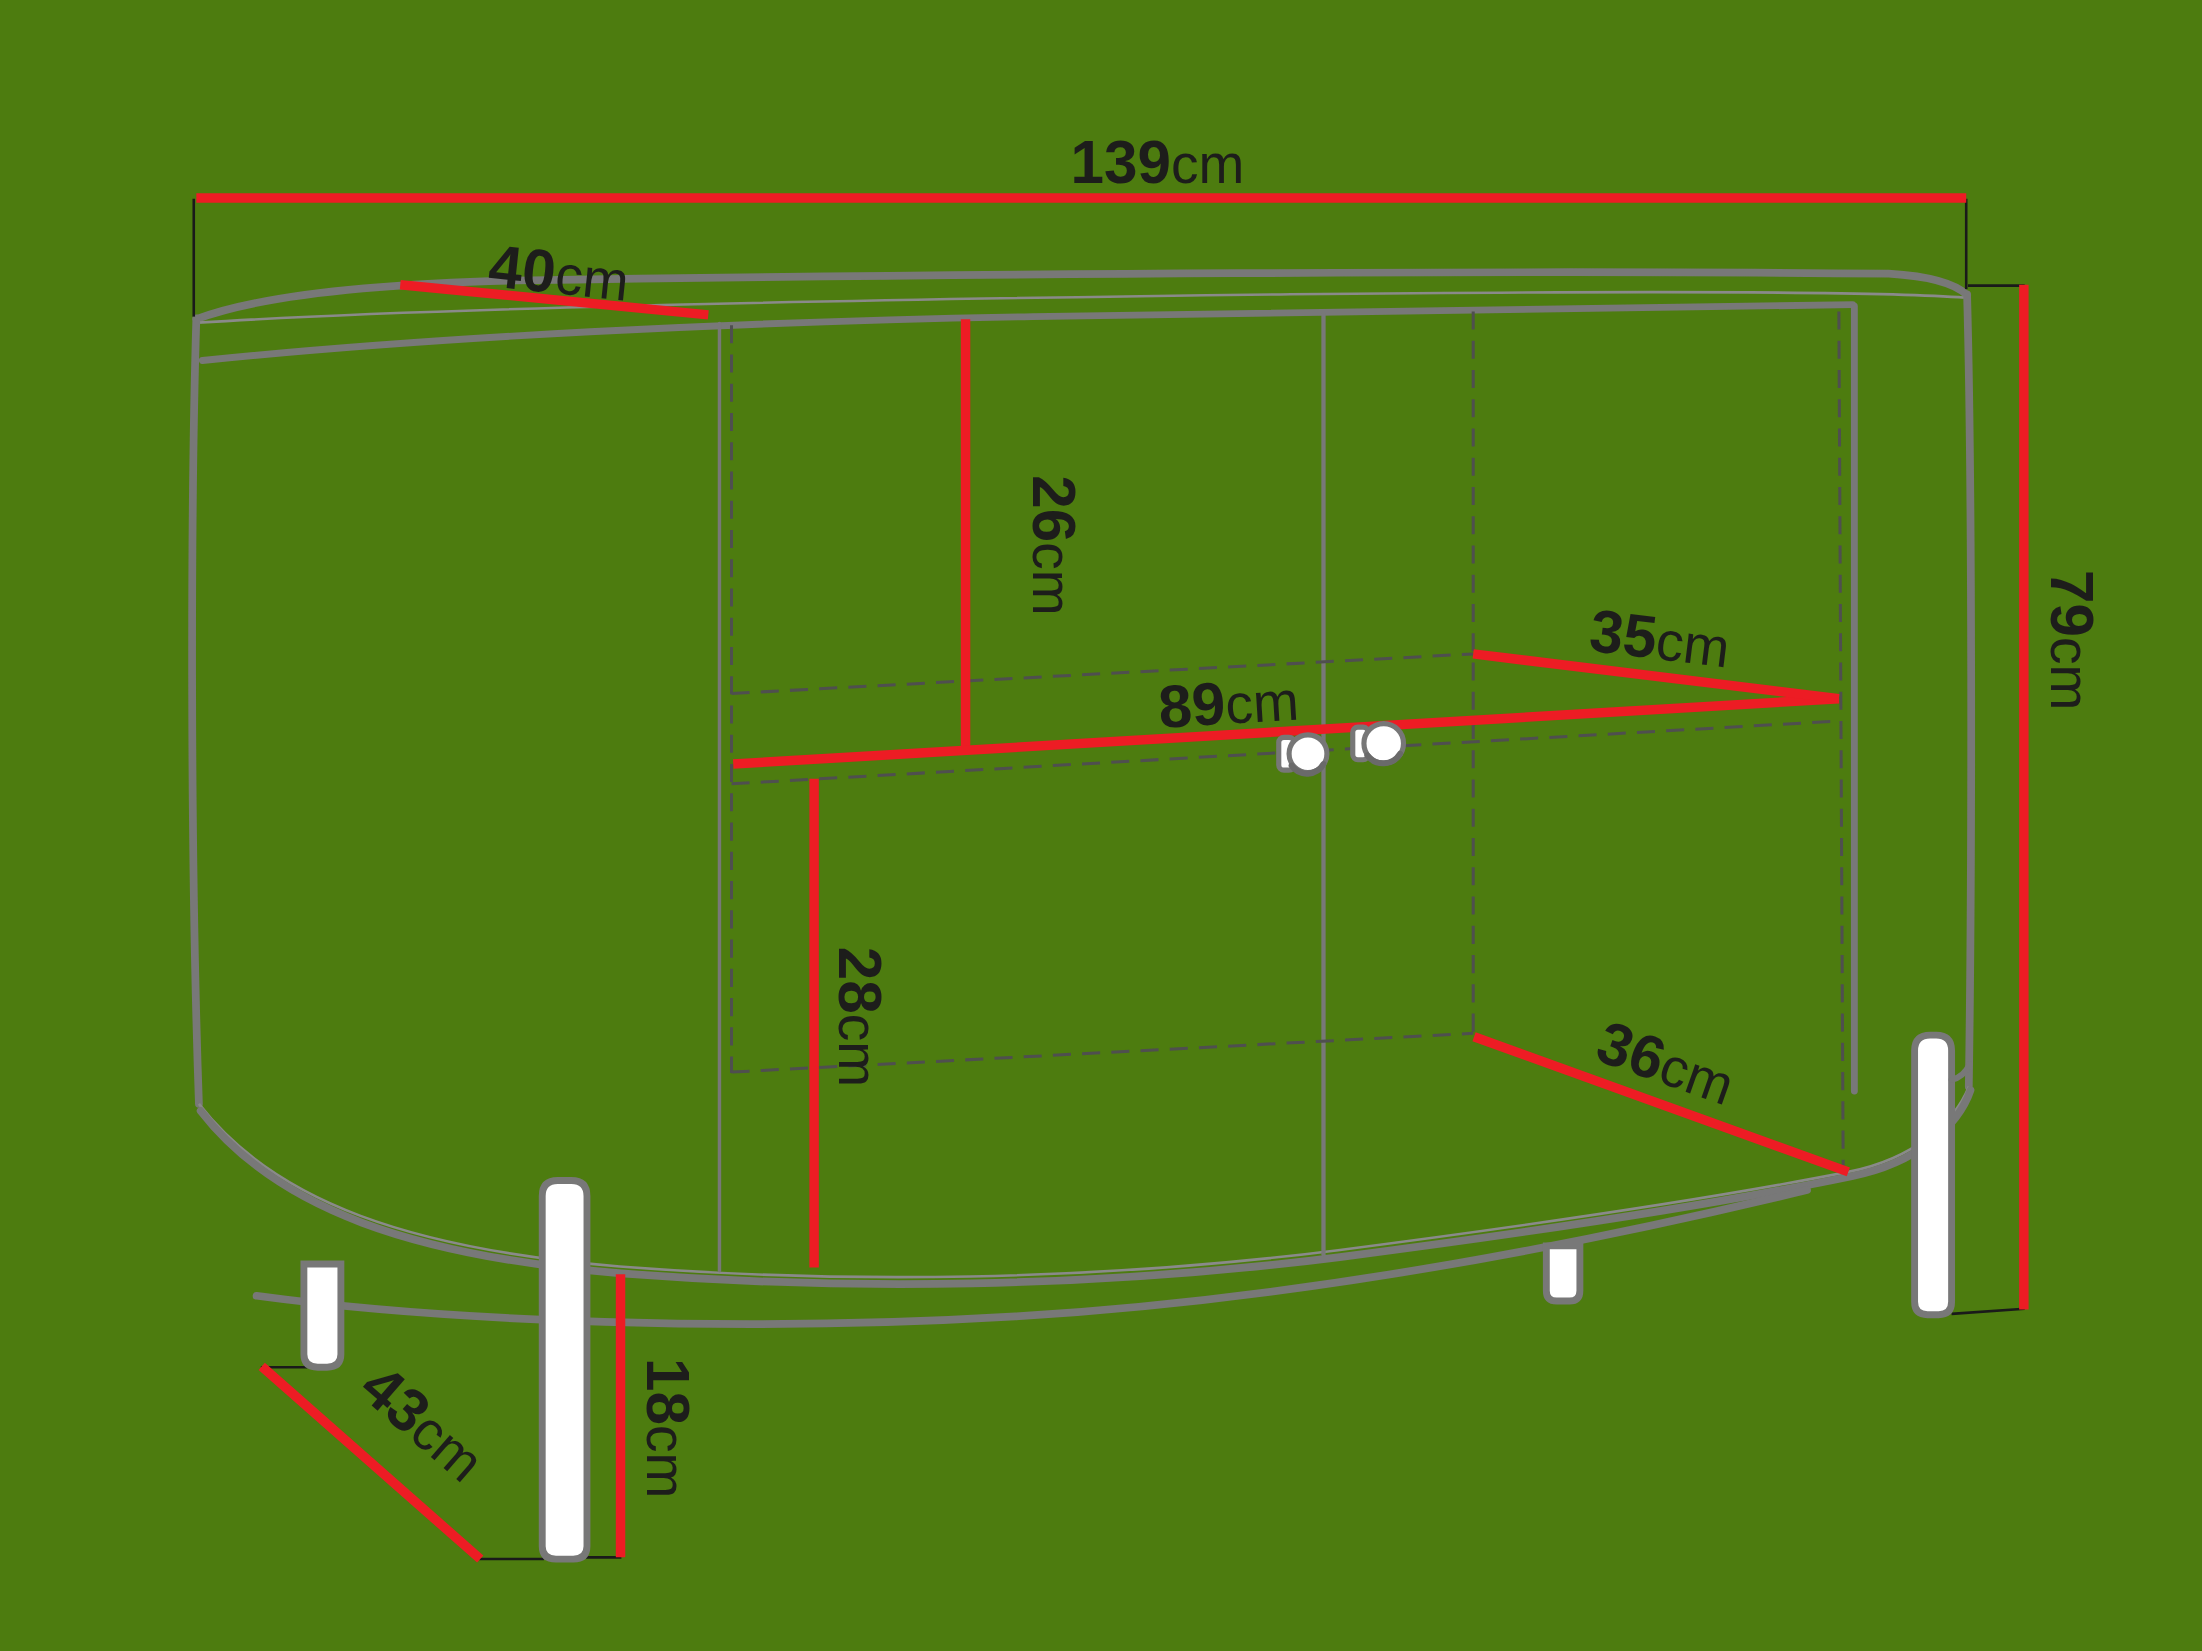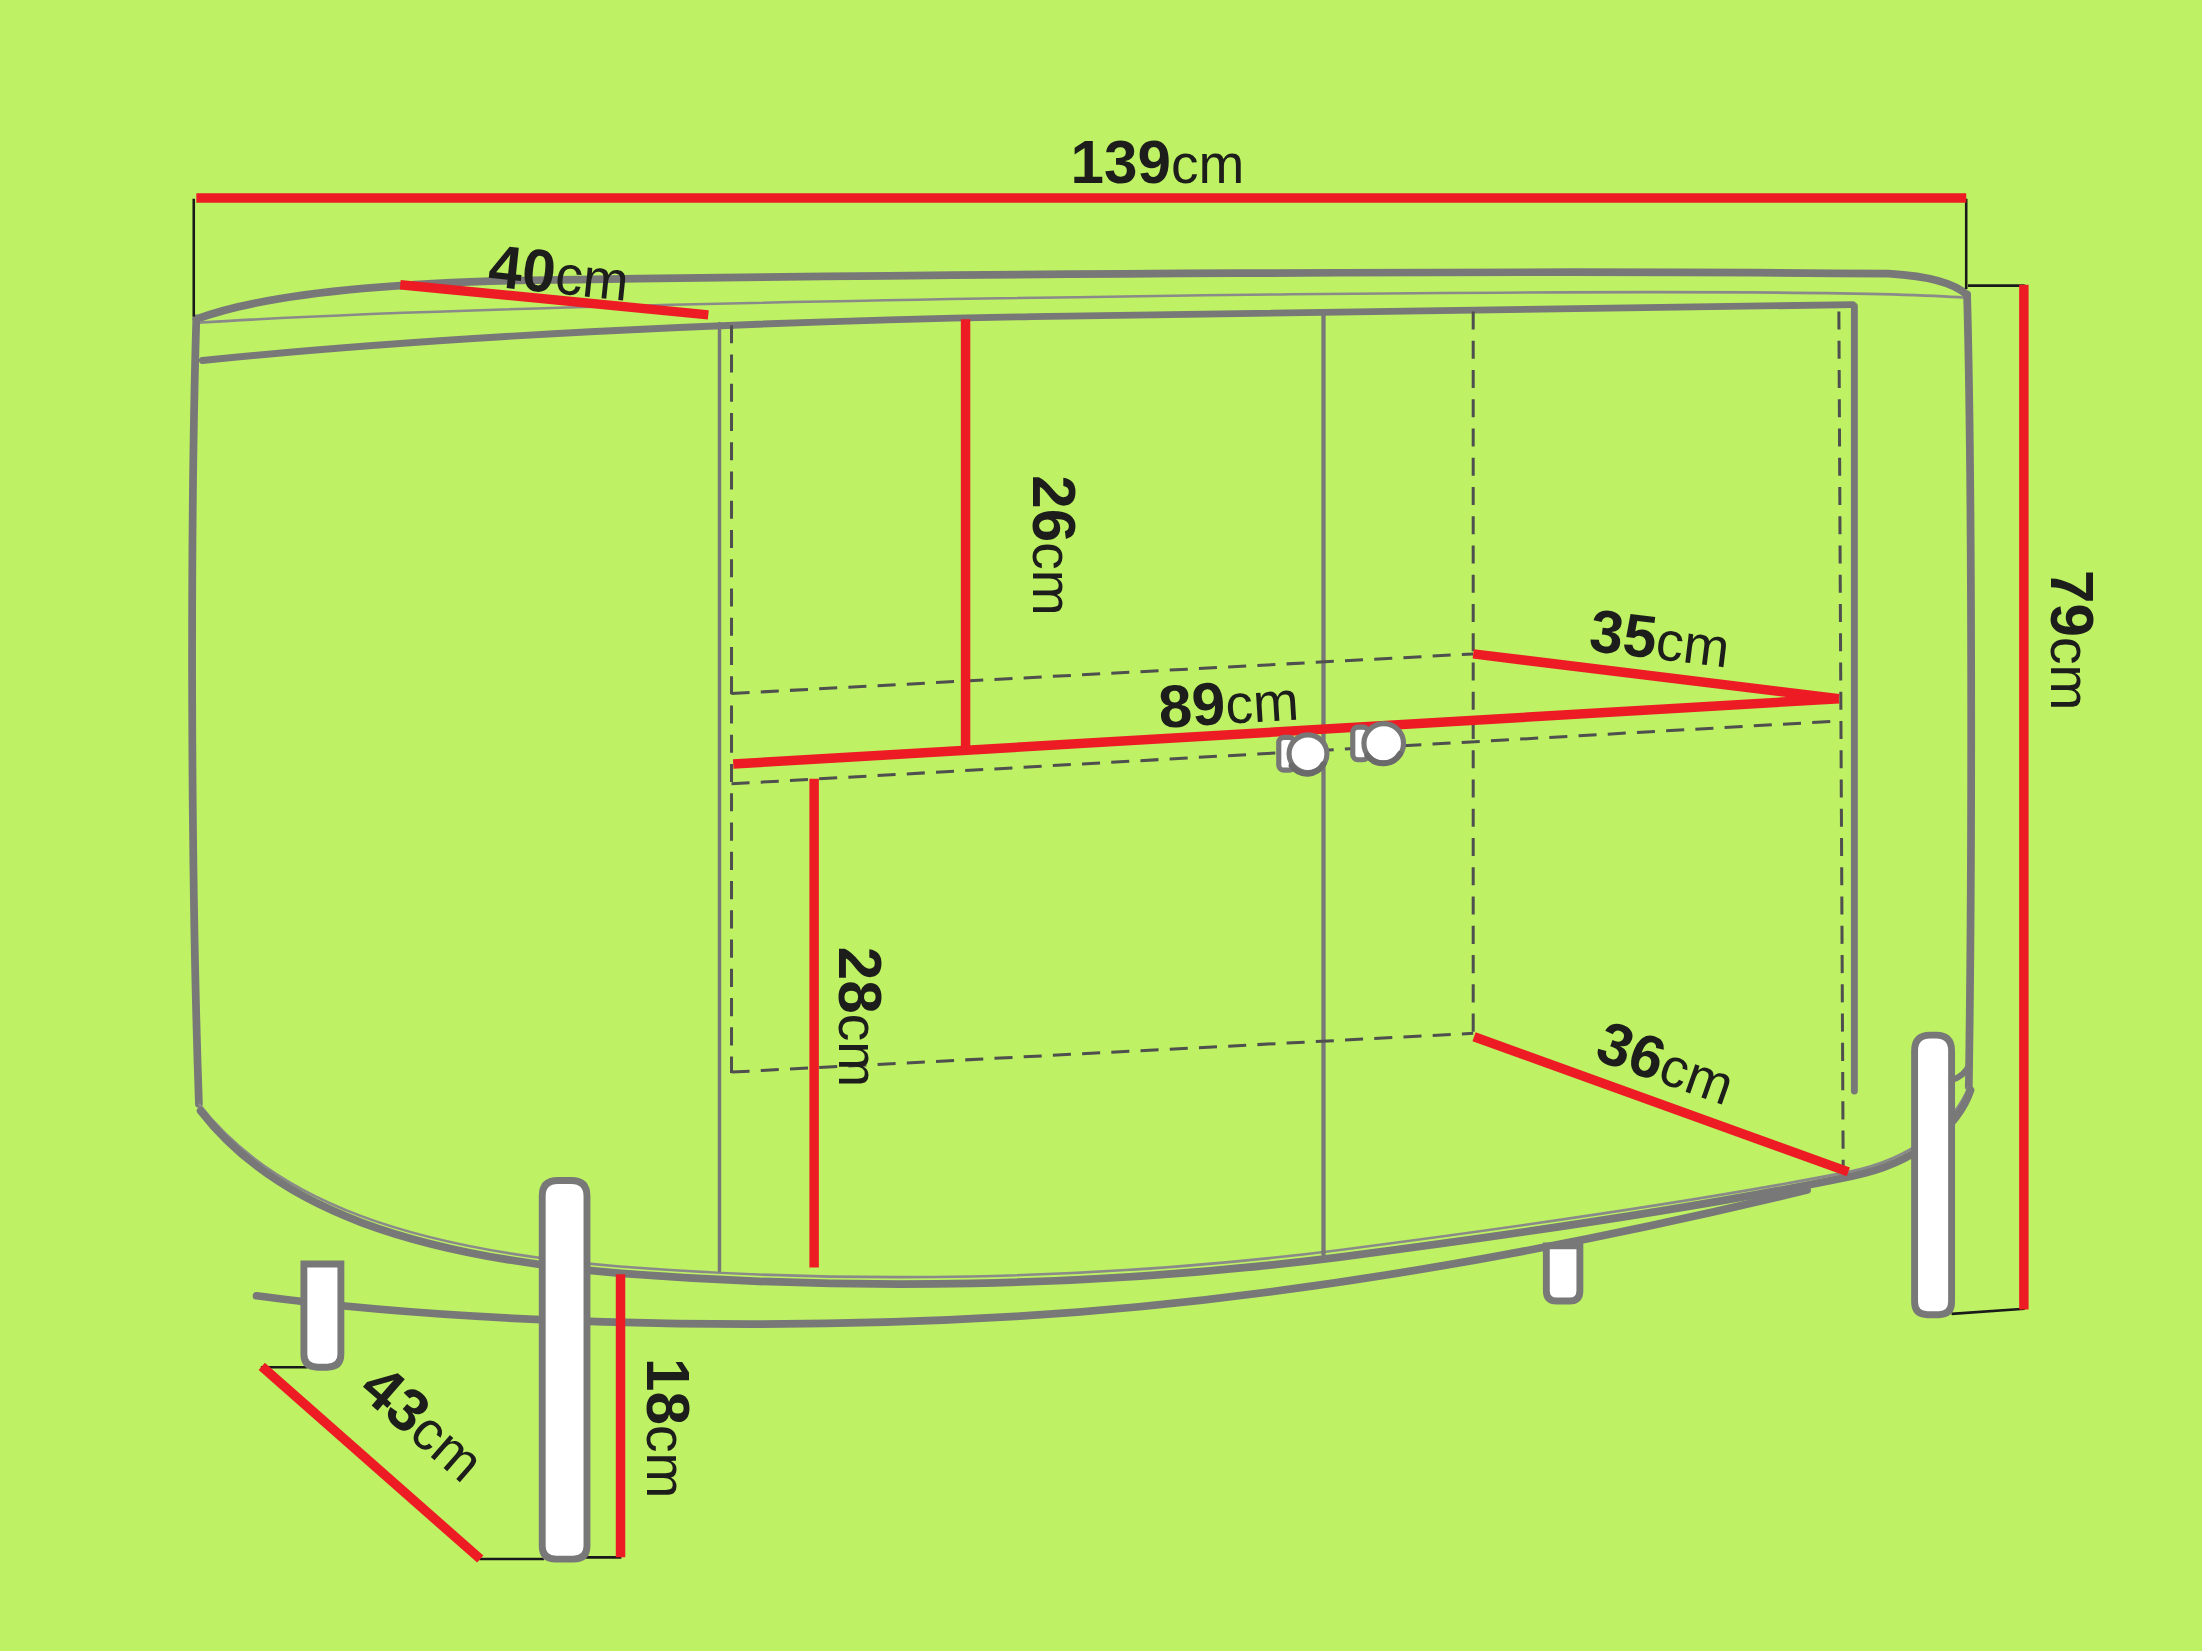--- a/index.html
+++ b/index.html
@@ -1,17 +1,17 @@
 <!DOCTYPE html>
 <html style="font-size:13.8px"><head>
 <meta charset="utf-8">
 <style>
   html,body{margin:0;padding:0;background:#ffffff;}
   body{font-family:"Liberation Sans", sans-serif;}
-  .stage{width:2203px;height:1652px;background:#bef264;position:relative;overflow:hidden;}
+  .stage{width:2203px;height:1652px;background:#4d7c0f;position:relative;overflow:hidden;}
   svg{display:block;width:100%;height:100%;}
   .outline{stroke:#787878;fill:none;stroke-linecap:round;}
   .thick{stroke-width:9px;}
   .med{stroke-width:5px;}
   .thin{stroke:#8a8a8a;stroke-width:3px;}
   .hidden-edge{stroke:#4f4f4f;stroke-width:3.5px;fill:none;stroke-dasharray:21 13;}
   .dim{stroke:#ed1c24;stroke-width:11px;fill:none;stroke-linecap:butt;}
   .ext{stroke:#1a1a1a;stroke-width:3px;fill:none;}
   .leg{stroke:#787878;stroke-width:8px;fill:#ffffff;}
   .knob{stroke:#777777;stroke-width:6px;fill:#ffffff;}

